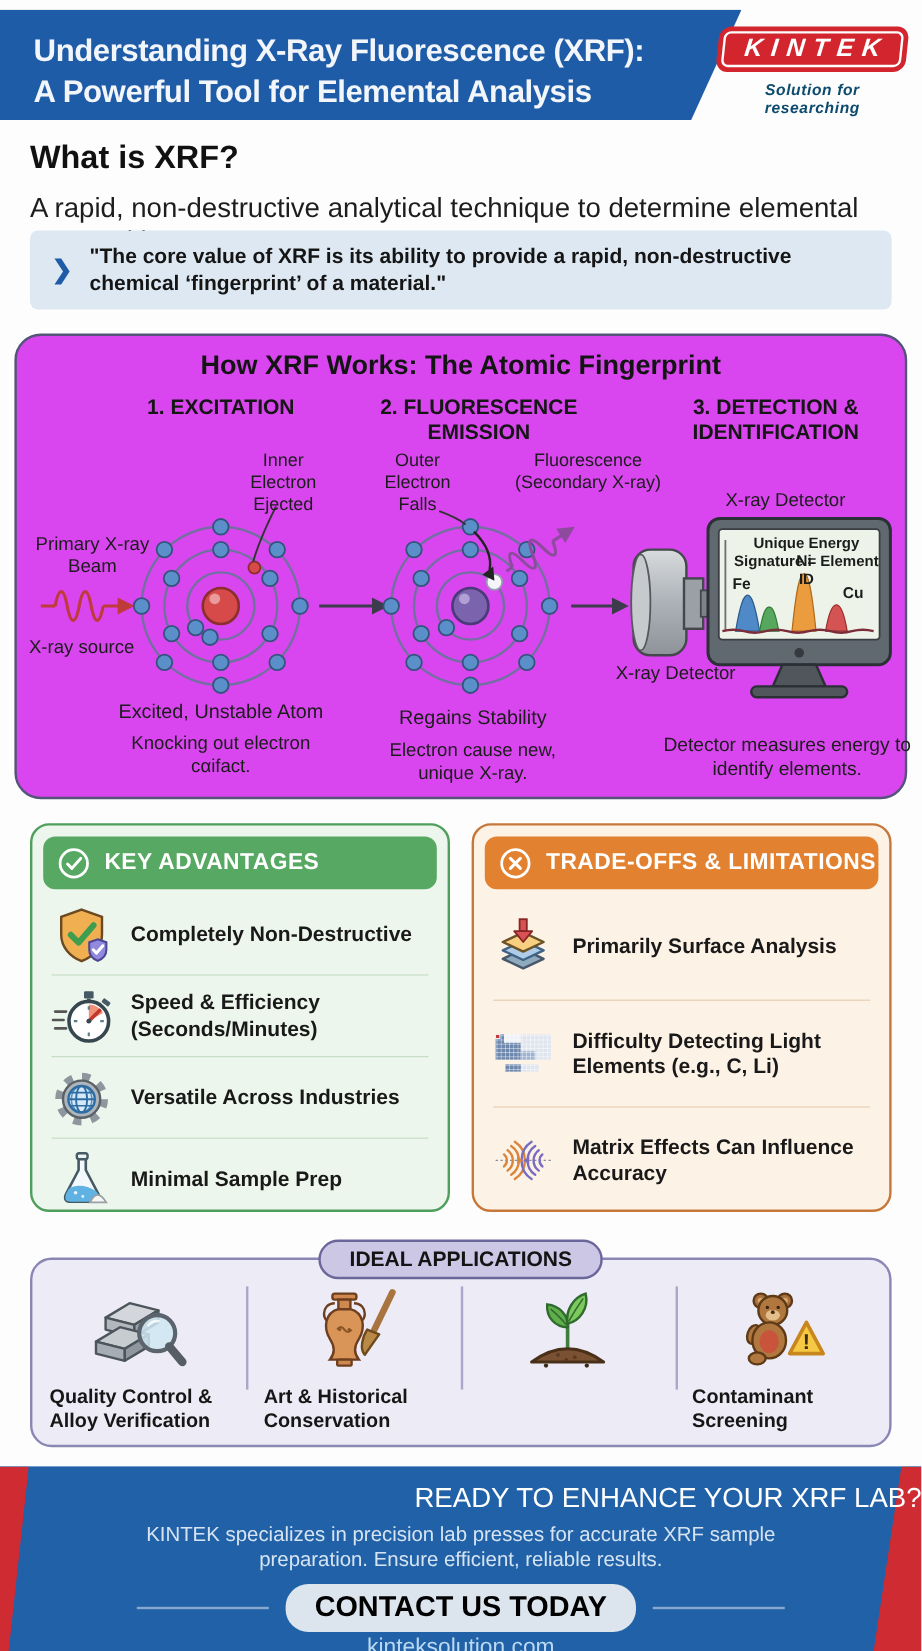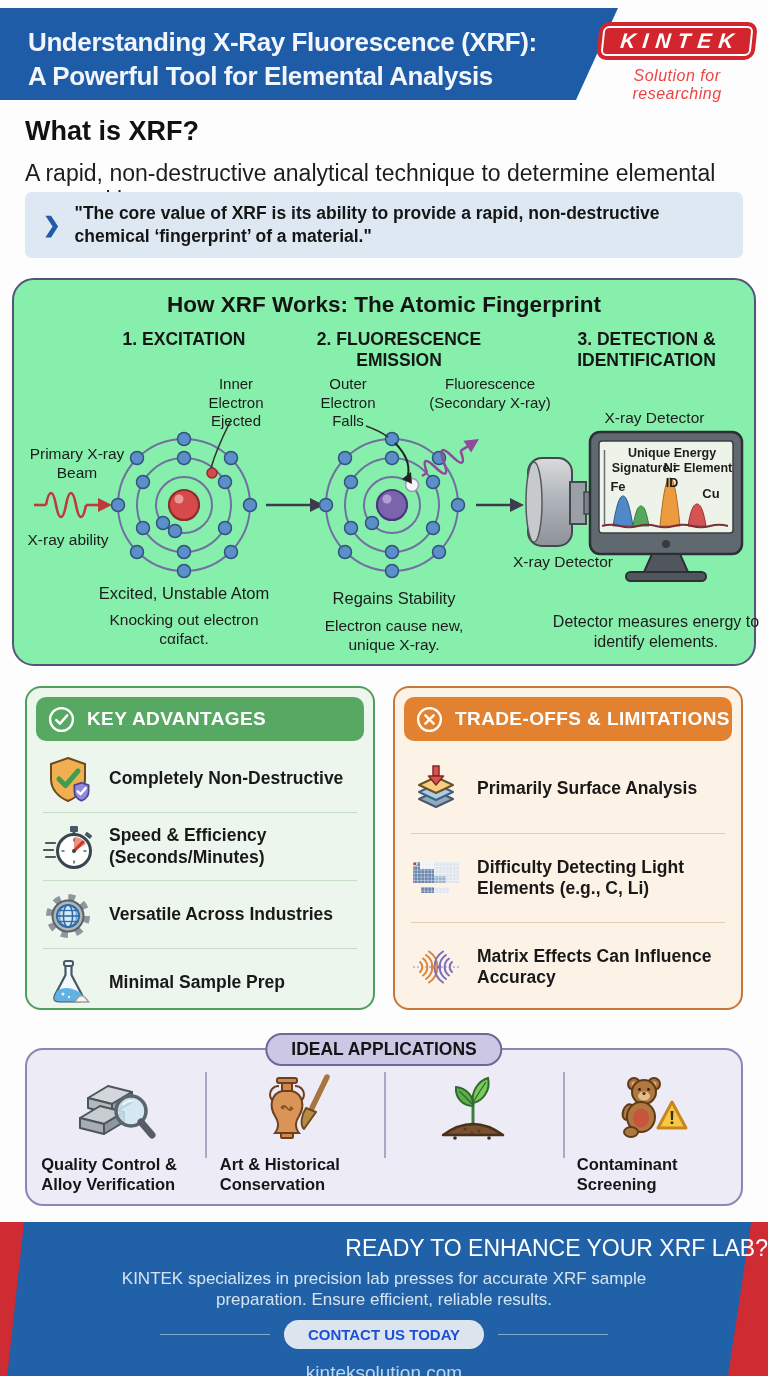--- a/index.html
+++ b/index.html
@@ -8,32 +8,32 @@
 
   
   .banner{position:absolute;left:0;top:8px;width:582px;height:92px;background:#1f5ca8;
           clip-path:polygon(0 0,100% 0,93.2% 100%,0 100%);padding-left:36px;}
   .banner-title{position:absolute;left:28px;top:17px;color:#f2f6fa;font-weight:bold;
           font-size:26px;line-height:1.32;letter-spacing:-0.4px;}
   .logo-wrap{position:absolute;left:598px;top:22px;width:158px;text-align:center;}
   .logo-box{background:#d2252d;border-radius:10px;transform:skewX(-6deg);padding:4px;height:38px;box-sizing:border-box;}
   .logo-inner{border:2px solid #ffffff;border-radius:6px;height:100%;display:flex;align-items:center;justify-content:center;
           color:#ffffff;font-weight:bold;font-style:italic;font-size:21px;letter-spacing:7px;padding-left:7px;box-sizing:border-box;}
-  .logo-tagline{margin-top:7px;color:#ef4444;font-weight:normal;font-style:italic;font-size:16px;letter-spacing:0.5px;}
+  .logo-tagline{margin-top:7px;color:#0c4a6e;font-weight:bold;font-style:italic;font-size:13px;letter-spacing:0.5px;}
 
   
   .h-what{position:absolute;left:25px;top:116px;font-size:27px;font-weight:bold;color:#111;}
   .p-desc{position:absolute;left:25px;top:160px;font-size:23px;color:#1d1d1d;}
   .quote-box{position:absolute;left:25px;top:192px;width:718px;height:66px;background:#dde8f2;border-radius:7px;
           display:flex;align-items:center;box-sizing:border-box;padding:0 18px;}
   .quote-chevron{color:#1f5ca8;font-weight:bold;font-size:21px;margin-right:14px;flex:0 0 auto;}
   .quote-text{font-size:17.5px;font-weight:bold;color:#151515;line-height:1.3;width:660px;}
 
   
-  .hiw{position:absolute;left:12px;top:278px;width:744px;height:388px;background:#86efac;
+  .hiw{position:absolute;left:12px;top:278px;width:744px;height:388px;background:#d946ef;
           border:2.5px solid #54547a;border-radius:22px;box-sizing:border-box;}
   .hiw-title{position:absolute;left:0;top:12px;width:100%;text-align:center;font-size:22.5px;font-weight:bold;color:#141414;}
   .step-h{position:absolute;text-align:center;font-size:17.5px;font-weight:bold;color:#161616;line-height:1.2;}
   .step1-h{left:60px;top:49px;width:220px;}
   .step2-h{left:280px;top:49px;width:210px;}
   .step3-h{left:545px;top:49px;width:175px;}
   .dlabel{position:absolute;text-align:center;font-size:15px;color:#1c1c1c;line-height:1.24;}
   .lbl-ejected{left:186px;top:95px;width:72px;}
   .lbl-beam{left:8px;top:164px;width:110px;font-size:15.5px;}
   .lbl-source{left:8px;top:250px;width:92px;font-size:15.5px;}
@@ -81,21 +81,21 @@
   
   .footer{position:absolute;left:0;top:1222px;width:768px;height:154px;background:#2161a8;}
   .f-red-l{position:absolute;left:0;top:0;width:24px;height:154px;background:#cf2b33;
           clip-path:polygon(0 0,100% 0,30% 100%,0 100%);}
   .f-red-r{position:absolute;right:0;top:0;width:40px;height:154px;background:#cf2b33;
           clip-path:polygon(58% 0,100% 0,100% 100%,0 100%);}
   .f-head{position:absolute;left:0;top:13px;width:100%;text-align:right;color:#ffffff;font-weight:normal;font-size:23px;}
   .f-body{position:absolute;left:84px;top:46px;width:600px;text-align:center;color:#d6e4f2;font-size:17px;line-height:1.25;}
   .f-cta-row{position:absolute;left:0;top:98px;width:100%;display:flex;align-items:center;justify-content:center;gap:14px;}
   .f-line{width:110px;height:1.5px;background:#86a9cc;}
-  .f-cta{background:#dce5ee;color:#1d4ed8;font-weight:bold;font-size:15px;border-radius:19px;padding:6px 24px;cursor:pointer;}
+  .f-cta{background:#dce5ee;color:#000000;font-weight:bold;font-size:24px;border-radius:19px;padding:6px 24px;cursor:pointer;}
   .f-web{position:absolute;left:0;top:140px;width:100%;text-align:center;color:#bcd9f2;font-size:19px;}
 </style>
 </head>
 <body>
 
 <div id="page">
 
   <div class="banner">
     <div class="banner-title">
       <div>Understanding X-Ray Fluorescence (XRF):</div>
@@ -239,21 +239,21 @@
           <path d="M588 246 q9 -2.5 18 0 t18 0 t18 0 t18 0 t18 0 t18 0 t18 0" fill="none" stroke="#7c2d3a" stroke-width="2"></path>
           <text x="604" y="211" text-anchor="middle" font-size="13" font-weight="bold" fill="#1d1d1d">Fe</text>
           <text x="656" y="192" text-anchor="middle" font-size="13" font-weight="bold" fill="#1d1d1d">Ni</text>
           <text x="697" y="218" text-anchor="middle" font-size="13" font-weight="bold" fill="#1d1d1d">Cu</text>
         </g>
       </g>
     </svg>
 
     <div class="dlabel lbl-ejected">Inner Electron Ejected</div>
     <div class="dlabel lbl-beam">Primary X-ray Beam</div>
-    <div class="dlabel lbl-source">X-ray ability</div>
+    <div class="dlabel lbl-source">X-ray source</div>
     <div class="dlabel cap1">Excited, Unstable Atom</div>
     <div class="dlabel sub1">Knocking out electron cαifact.</div>
     <div class="dlabel lbl-falls">Outer Electron Falls</div>
     <div class="dlabel lbl-fluor">Fluorescence (Secondary X-ray)</div>
     <div class="dlabel cap2">Regains Stability</div>
     <div class="dlabel sub2">Electron cause new, unique X-ray.</div>
     <div class="dlabel lbl-det-top">X-ray Detector</div>
     <div class="dlabel lbl-screen">Unique Energy Signature = Element ID</div>
     <div class="dlabel lbl-det-bottom">X-ray Detector</div>
     <div class="dlabel cap3">Detector measures energy to identify elements.</div>

